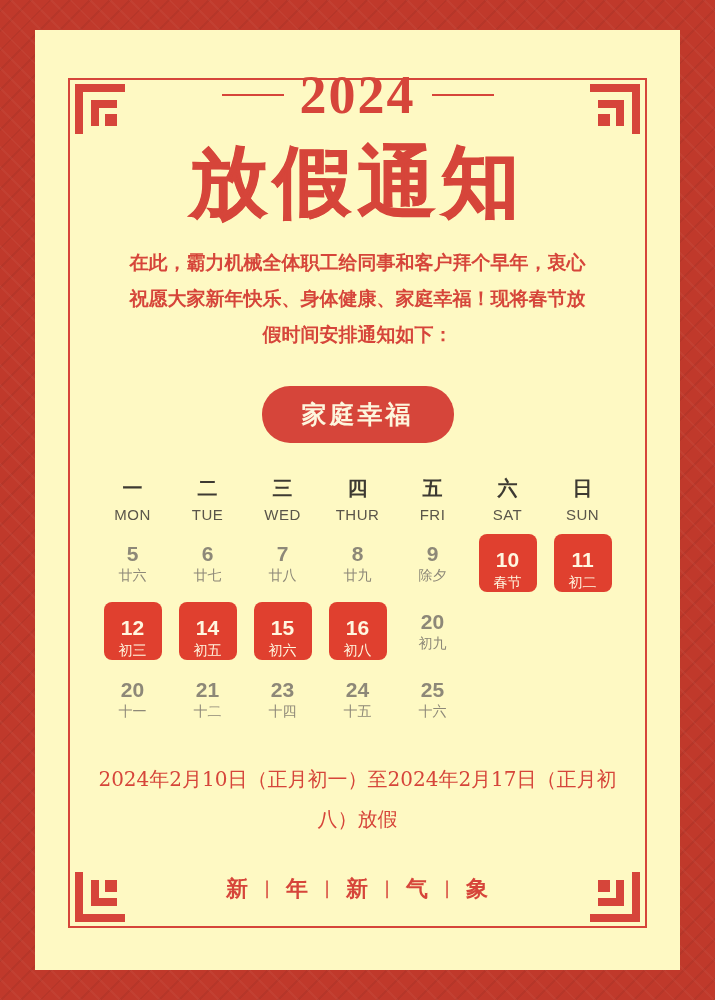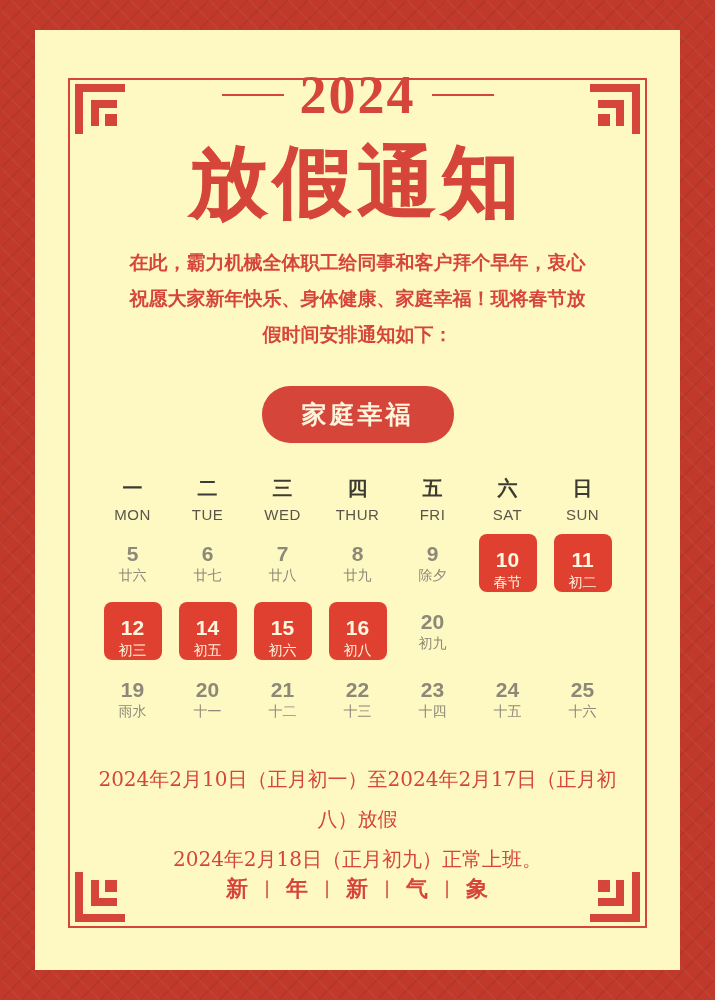--- a/index.html
+++ b/index.html
@@ -363,44 +363,32 @@
             <div class="day-cell">
               <div class="day-box">
                 <div class="day-num">20</div>
                 <div class="day-sub">初九</div>
               </div>
             </div>
           </div>
           <div class="cal-row">
             <div class="day-cell">
               <div class="day-box">
-                <div class="day-num">19</div>
-                <div class="day-sub">雨水</div>
-              </div>
-            </div>
-            <div class="day-cell">
-              <div class="day-box">
                 <div class="day-num">20</div>
                 <div class="day-sub">十一</div>
               </div>
             </div>
             <div class="day-cell">
               <div class="day-box">
                 <div class="day-num">21</div>
                 <div class="day-sub">十二</div>
               </div>
             </div>
             <div class="day-cell">
               <div class="day-box">
-                <div class="day-num">22</div>
-                <div class="day-sub">十三</div>
-              </div>
-            </div>
-            <div class="day-cell">
-              <div class="day-box">
                 <div class="day-num">23</div>
                 <div class="day-sub">十四</div>
               </div>
             </div>
             <div class="day-cell">
               <div class="day-box">
                 <div class="day-num">24</div>
                 <div class="day-sub">十五</div>
               </div>
             </div>
@@ -409,20 +397,19 @@
                 <div class="day-num">25</div>
                 <div class="day-sub">十六</div>
               </div>
             </div>
           </div>
         </div>
     </div>
 
     <div class="notes">
       <div>2024年2月10日（正月初一）至2024年2月17日（正月初八）放假</div>
-      <div>2024年2月18日（正月初九）正常上班。</div>
     </div>
 
   </div>
 
   <div class="footer" id="footer"><span class="ch">新</span><span class="sep">丨</span><span class="ch">年</span><span class="sep">丨</span><span class="ch">新</span><span class="sep">丨</span><span class="ch">气</span><span class="sep">丨</span><span class="ch">象</span></div>
 
 </div>
 
 </body></html>

